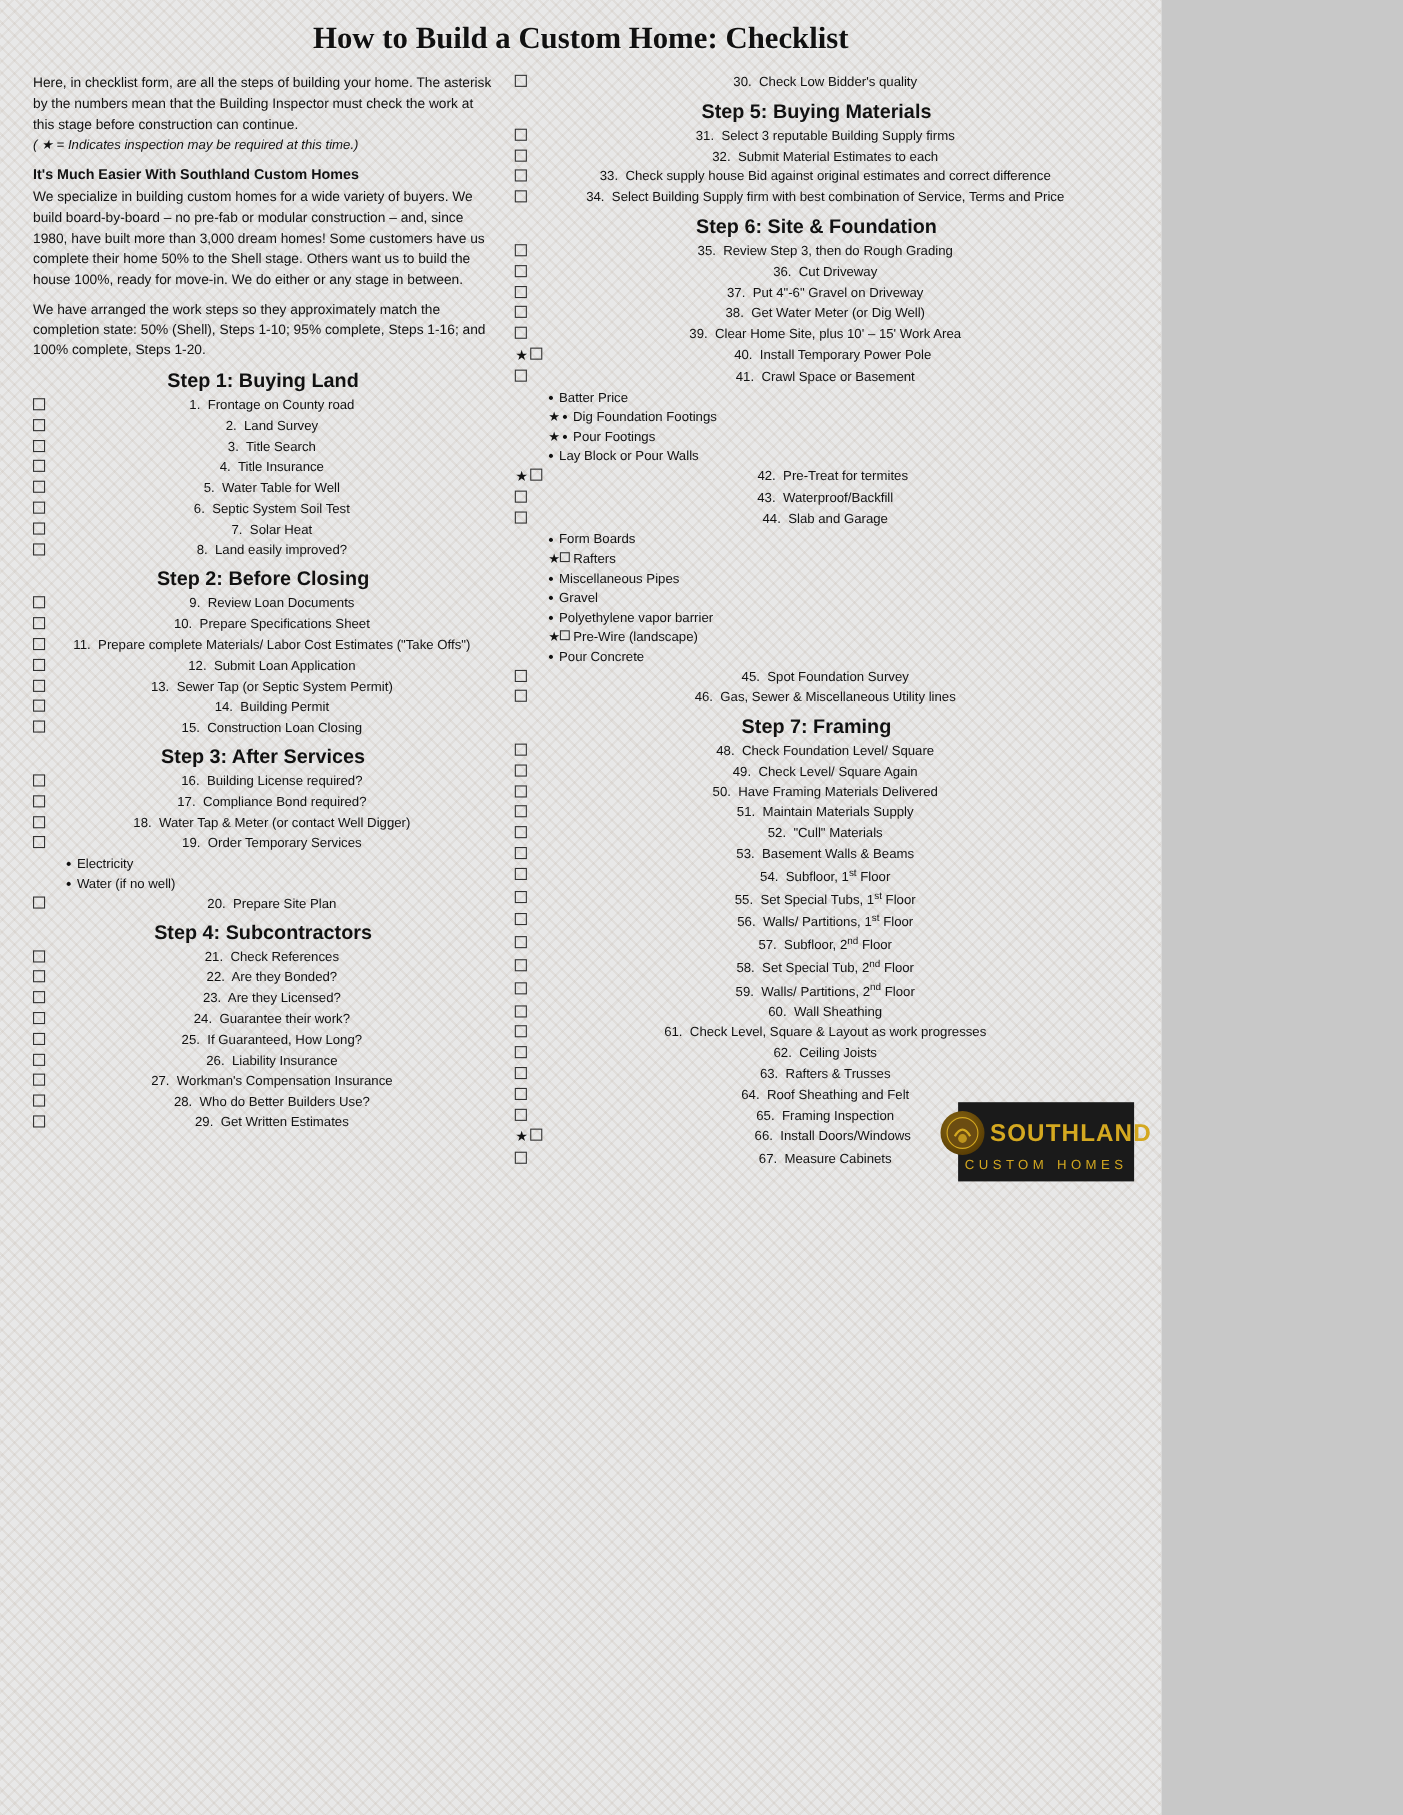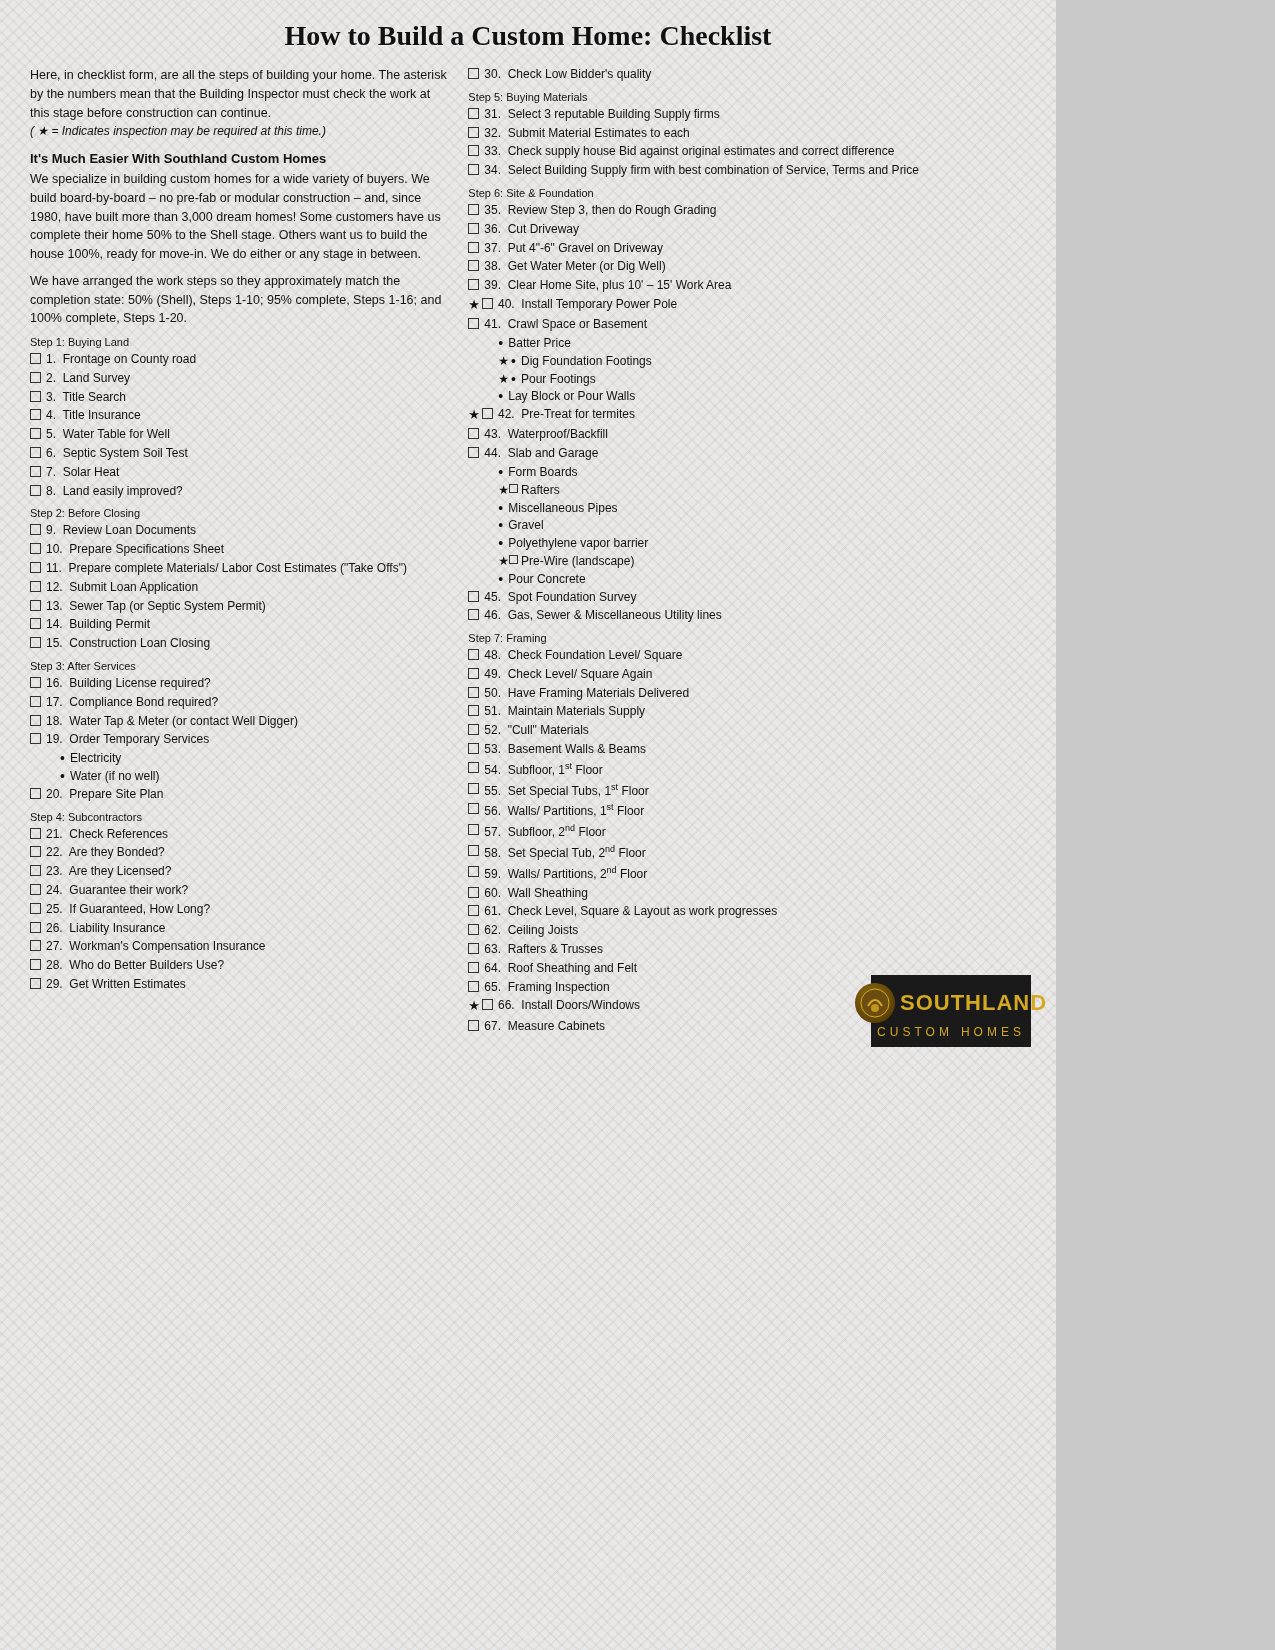--- a/index.html
+++ b/index.html
@@ -83,24 +83,25 @@
       font-size: 13px;
       margin: 10px 0 4px 0;
     }
     .promo-text {
       font-size: 12.5px;
       line-height: 1.5;
       margin-bottom: 8px;
     }
     .checklist-section {
       margin-bottom: 8px;
+      text-align: center;
     }
     .checklist-section-title {
-      font-weight: normal;
-      font-size: 11px;
+      font-weight: bold;
+      font-size: 18px;
       margin: 8px 0 3px 0;
     }
     .checklist-item {
       display: flex;
       align-items: flex-start;
       margin-bottom: 2px;
       font-size: 12px;
       line-height: 1.4;
     }
     .checklist-item .checkbox {

